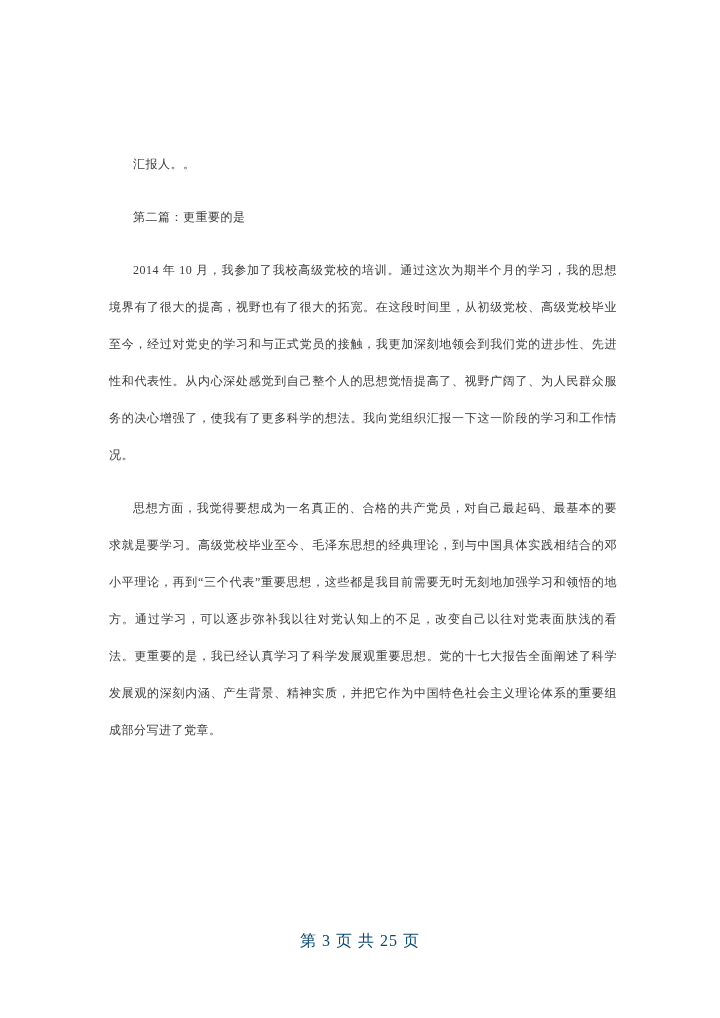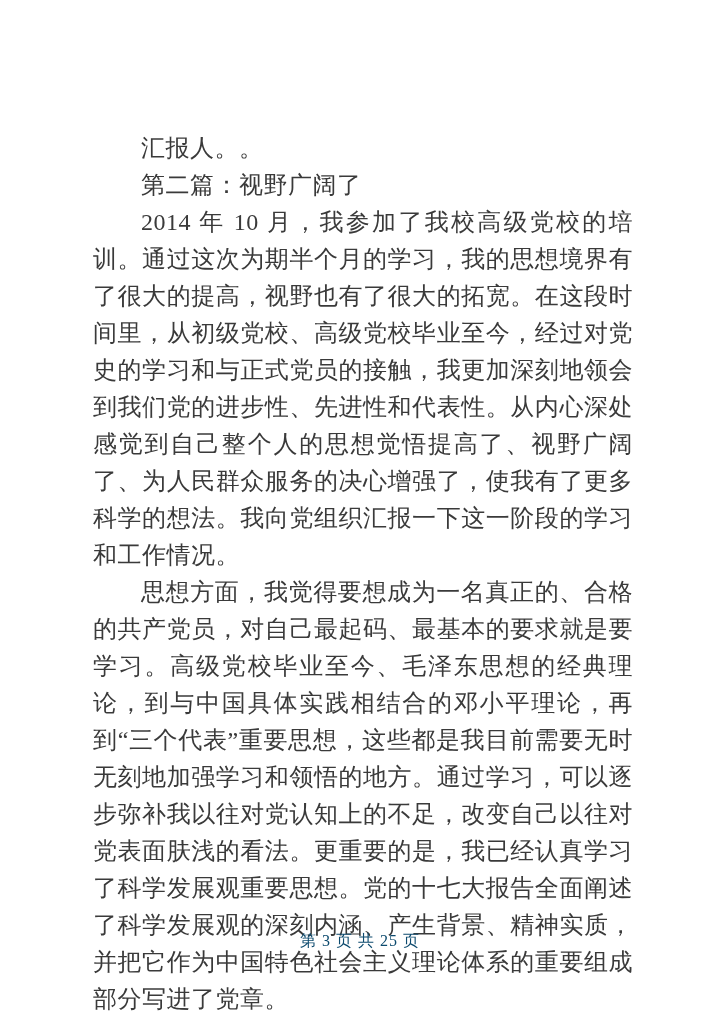--- a/index.html
+++ b/index.html
@@ -21,23 +21,23 @@
       color: #3a3a3a;
       box-sizing: border-box;
     }
     .content {
       position: absolute;
       left: 93px;
       top: 130px;
       width: 540px;
     }
     .content p {
-      margin: 0;
+      margin: 16px;
       padding: 0;
-      font-size: 24px;
+      font-size: 12px;
       line-height: 37px;
       letter-spacing: 0.5px;
       text-align: justify;
       text-justify: inter-ideograph;
       text-indent: 2em;
       word-break: break-all;
     }
     .footer {
       position: absolute;
       left: 0;
@@ -48,20 +48,20 @@
       letter-spacing: 1px;
       color: #0c4a6e;
     }
   </style>
 </head>
 <body>
 
 <div class="page">
   <div class="content">
     <p>汇报人。。</p>
-    <p>第二篇：视野广阔了</p>
+    <p>第二篇：更重要的是</p>
     <p>2014 年 10 月，我参加了我校高级党校的培训。通过这次为期半个月的学习，我的思想境界有了很大的提高，视野也有了很大的拓宽。在这段时间里，从初级党校、高级党校毕业至今，经过对党史的学习和与正式党员的接触，我更加深刻地领会到我们党的进步性、先进性和代表性。从内心深处感觉到自己整个人的思想觉悟提高了、视野广阔了、为人民群众服务的决心增强了，使我有了更多科学的想法。我向党组织汇报一下这一阶段的学习和工作情况。</p>
     <p>思想方面，我觉得要想成为一名真正的、合格的共产党员，对自己最起码、最基本的要求就是要学习。高级党校毕业至今、毛泽东思想的经典理论，到与中国具体实践相结合的邓小平理论，再到“三个代表”重要思想，这些都是我目前需要无时无刻地加强学习和领悟的地方。通过学习，可以逐步弥补我以往对党认知上的不足，改变自己以往对党表面肤浅的看法。更重要的是，我已经认真学习了科学发展观重要思想。党的十七大报告全面阐述了科学发展观的深刻内涵、产生背景、精神实质，并把它作为中国特色社会主义理论体系的重要组成部分写进了党章。</p>
   </div>
   <div class="footer">
     <span>第 3 页 共 25 页</span>
   </div>
 </div>
 
 </body></html>

